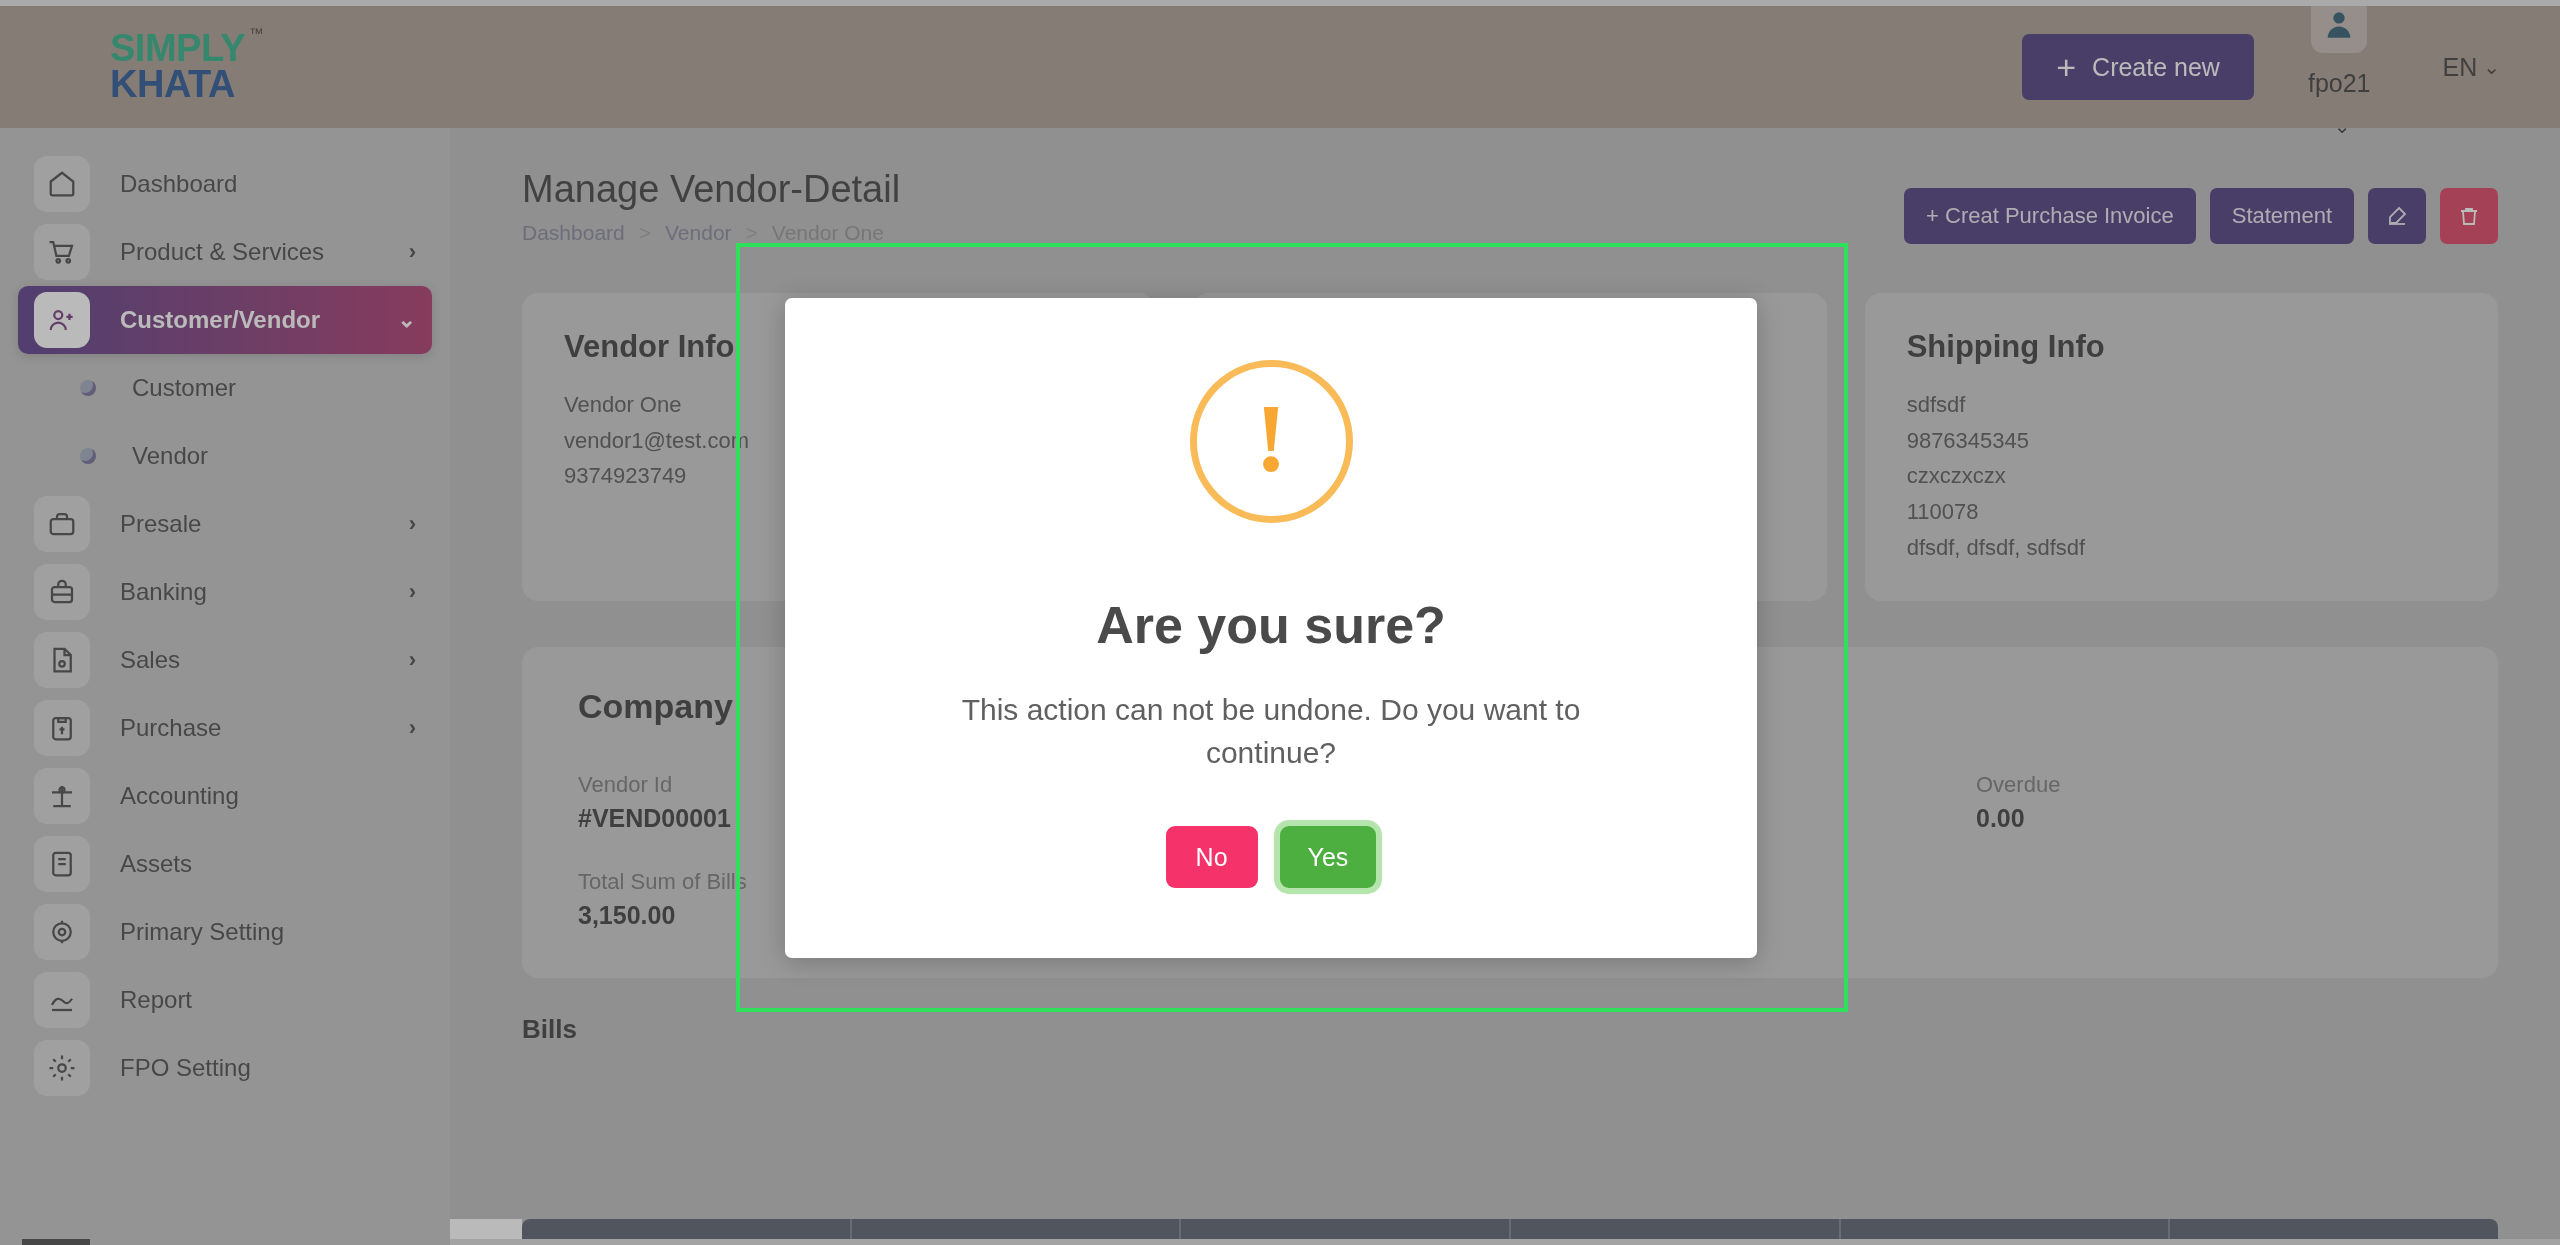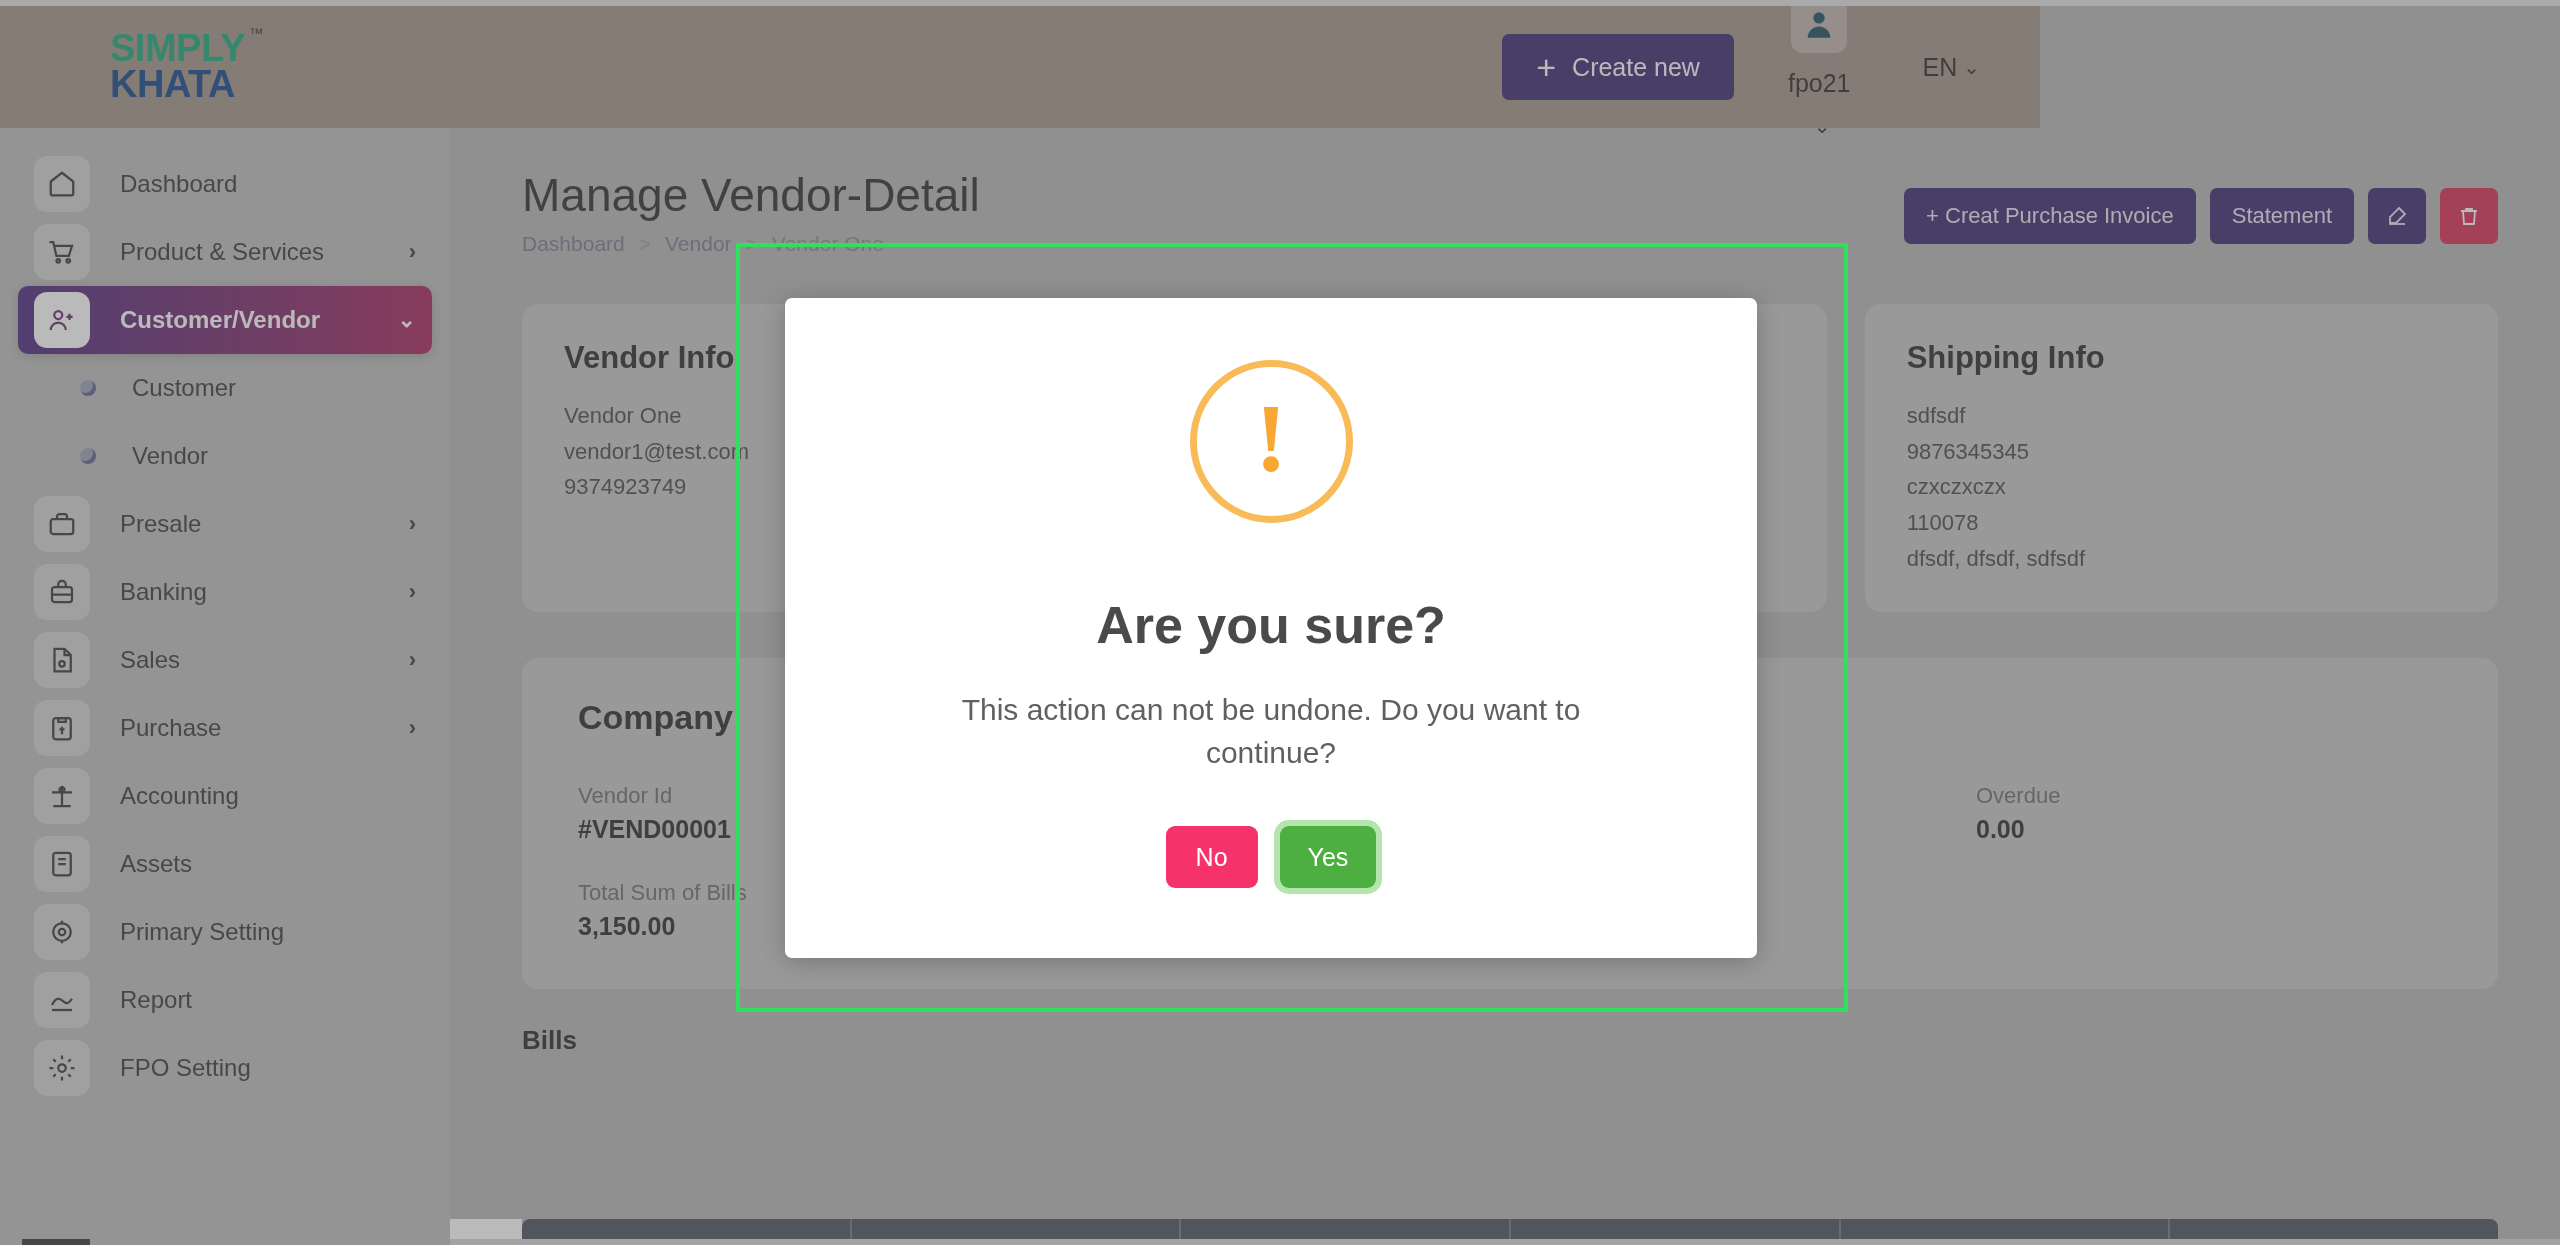--- a/index.html
+++ b/index.html
@@ -8,21 +8,21 @@
     overflow: hidden;
     font-family: "Liberation Sans", sans-serif;
     background: #b7b7b7;
   }
 
   
   #root { position: relative; width: 2560px; height: 1245px; }
 
   
   .topbar {
-    position: absolute; left: 0; top: 6px; width: 2040px; height: 122px;
+    position: absolute; left: 0; top: 6px; width: 2560px; height: 122px;
     background: #a4948b;
     display: flex; align-items: center;
     z-index: 5;
   }
   .logo-wrap { margin-left: 110px; line-height: 0.94; position: relative; }
   .logo-l1 { font-size: 38px; font-weight: bold; color: #1aa87a; letter-spacing: -0.5px; display:block; }
   .logo-l2 { font-size: 38px; font-weight: bold; color: #15478c; letter-spacing: -0.5px; display:block; }
   .logo-tm { position: absolute; right: -18px; top: -4px; font-size: 14px; color: #333; }
   .topbar-right { margin-left: auto; display: flex; align-items: center; gap: 0; margin-right: 60px; }
   .create-new-btn {
@@ -76,21 +76,21 @@
     width: 16px; height: 16px; border-radius: 50%;
     background: #9aa3b8; flex: none; margin-left: 16px;
     box-shadow: inset -3px -3px 0 rgba(60,42,114,0.55);
   }
   .sub-label { font-size: 24px; color: #3a3a3a; margin-left: 36px; }
 
   
   .content { position: absolute; left: 450px; top: 128px; width: 2110px; height: 1117px; }
 
   .page-head { position: relative; padding: 40px 80px 0 72px; }
-  .page-title { font-size: 46px; color: #2f2f2f; font-weight: 400; }
+  .page-title { font-size: 38px; color: #2f2f2f; font-weight: 400; }
   .breadcrumb { margin-top: 10px; font-size: 21px; color: #8b8b8b; display: flex; gap: 14px; align-items: center; }
   .bc-link { color: #7b7b93; cursor: pointer; }
   .bc-sep { color: #9a9a9a; }
   .bc-cur { color: #8b8b8b; }
 
   .head-actions {
     position: absolute; right: 62px; top: 36px; display: flex; gap: 14px; align-items: stretch; margin-top: 24px;
   }
   .btn-dark {
     background: #3c2a72; color: #e9e7f2; border: none; border-radius: 7px;

